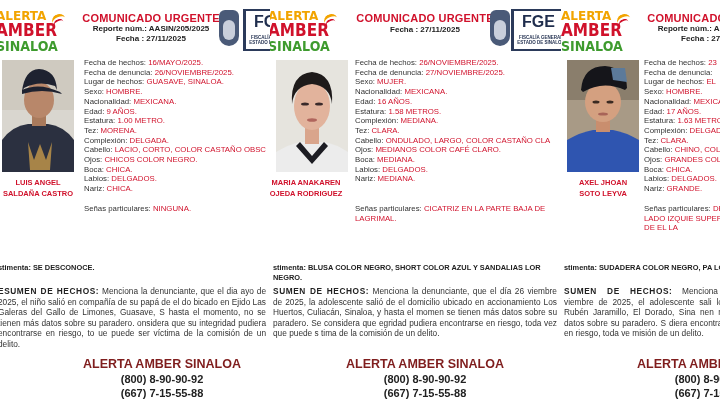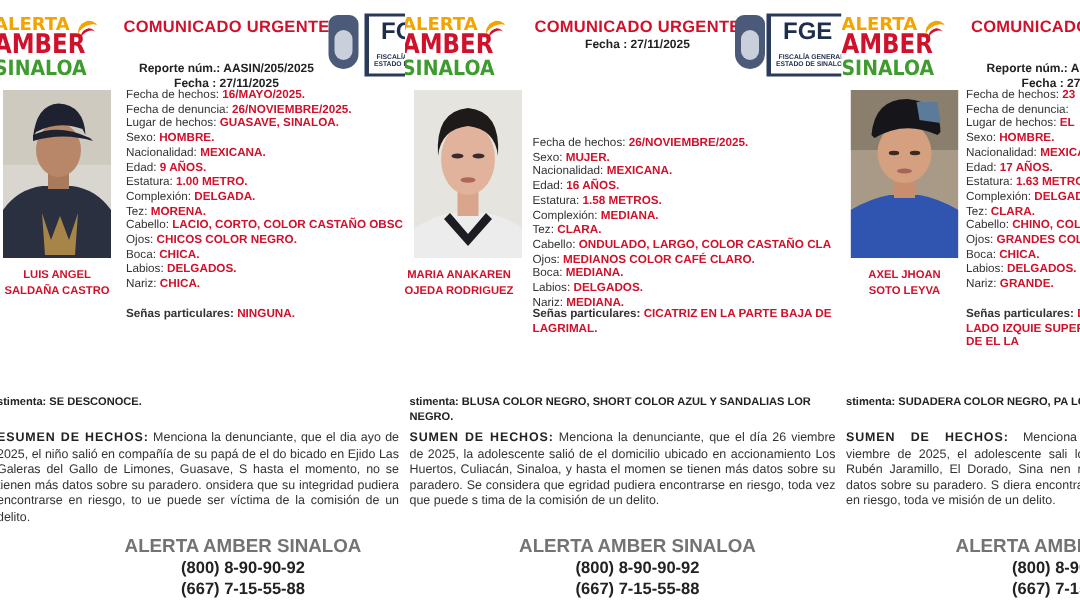--- a/index.html
+++ b/index.html
@@ -15,44 +15,44 @@
   .logo { position:absolute; top:8px; width:66px; height:46px; }
   .logo .l1, .logo .l2, .logo .l3 { position:absolute; left:0; font-family:"DejaVu Sans", sans-serif; font-weight:bold; line-height:1; }
   .logo .l1 { top:2px; font-size:12px; color:#f2a400; letter-spacing:0px; }
   .logo .l2 { top:13px; font-size:18px; color:#d0112b; transform:scaleX(0.85); transform-origin:left; }
   .logo .l3 { top:31px; font-size:14px; color:#3e9b2e; transform:scaleX(0.9); transform-origin:left; }
   .logo .swoosh { position:absolute; left:56px; top:6px; width:14px; height:10px; border-top:3px solid #f2a400; border-radius:50% 50% 0 0; transform:rotate(-25deg); }
   .logo .swoosh2 { position:absolute; left:58px; top:11px; width:10px; height:7px; border-top:2px solid #d0112b; border-radius:50% 50% 0 0; transform:rotate(-25deg); }
 
   .hdr { position:absolute; top:12px; text-align:center; width:150px; }
   .hdr .t1 { color:#d0112b; font-weight:bold; font-size:11px; letter-spacing:0.2px; }
-  .hdr .t2 { color:#222; font-size:8px; font-weight:bold; margin-top:17px; }
+  .hdr .t2 { color:#222; font-size:8px; font-weight:bold; margin-top:0; }
   .hdr .t3 { color:#222; font-size:8px; font-weight:bold; margin-top:1px; }
 
   .shield { position:absolute; top:10px; width:20px; height:36px; border-radius:6px 6px 10px 10px; background:#4a5a78; }
   .shield:after { content:""; position:absolute; left:4px; top:10px; width:12px; height:20px; border-radius:6px; background:#c9cfdb; }
   .fge { position:absolute; top:9px; width:54px; height:38px; border:2px solid #2b3a5a; border-left-width:3px; background:#fff; }
   .fge .fg { position:absolute; left:8px; top:2px; font-size:16px; font-weight:bold; color:#1f2d4d; }
   .fge .sub { position:absolute; left:2px; top:24px; font-size:4.5px; line-height:5px; color:#1f2d4d; font-weight:bold; width:50px; text-align:center; }
 
   .photo { position:absolute; top:60px; width:72px; height:112px; overflow:hidden; }
   .name { position:absolute; top:177px; width:80px; text-align:center; color:#d0112b; font-weight:bold; font-size:7.5px; line-height:11px; }
 
   .info { position:absolute; top:58px; font-size:7.8px; line-height:9.7px; color:#333; white-space:nowrap; }
   .info .row .lbl { color:#333;text-align:center; }
-  .info .row .val { color:#d0112b; font-weight:bold; }
-  .senas { position:absolute; top:204px; font-size:7.8px; line-height:9.7px; color:#333; font-weight:bold; }
+  .info .row .val { color:#d0112b; font-weight:normal; }
+  .senas { position:absolute; top:204px; font-size:7.8px; line-height:9.7px; color:#333; font-weight:normal; }
   .senas .val { color:#d0112b; }
 
   .vest { position:absolute; top:263px; font-size:7.4px; line-height:9.5px; color:#222; font-weight:bold; white-space:normal; }
   .resumen { position:absolute; top:286px; font-size:8.3px; line-height:10.5px; color:#333; text-align:justify; }
   .resumen b { color:#222; letter-spacing:0.6px; }
 
   .footer { position:absolute; top:357px; width:220px; text-align:center; }
-  .footer .ft { color:#737373; font-weight:bold; font-size:12.5px; line-height:15px; }
+  .footer .ft { color:#7f1d1d; font-weight:bold; font-size:12.5px; line-height:15px; }
   .footer .ph { color:#222; font-weight:bold; font-size:11px; line-height:14px; }
 </style>
 </head>
 <body>
 
 <div class="panel p1">
   <div class="logo" style="left:8px;">
     <span class="l1">ALERTA</span>
     <span class="l2">AMBER</span>
     <span class="l3">SINALOA</span>
@@ -88,22 +88,22 @@
   </div>
 
   <div class="info" style="left:96px;">
     <div class="row"><span class="lbl">Fecha de hechos: </span><span class="val">16/MAYO/2025.</span></div>
     <div class="row"><span class="lbl">Fecha de denuncia: </span><span class="val">26/NOVIEMBRE/2025.</span></div>
     <div class="row"><span class="lbl">Lugar de hechos: </span><span class="val">GUASAVE, SINALOA.</span></div>
     <div class="row"><span class="lbl">Sexo: </span><span class="val">HOMBRE.</span></div>
     <div class="row"><span class="lbl">Nacionalidad: </span><span class="val">MEXICANA.</span></div>
     <div class="row"><span class="lbl">Edad: </span><span class="val">9 AÑOS.</span></div>
     <div class="row"><span class="lbl">Estatura: </span><span class="val">1.00 METRO.</span></div>
+    <div class="row"><span class="lbl">Tez: </span><span class="val">MORENA.</span></div>
     <div class="row"><span class="lbl">Complexión: </span><span class="val">DELGADA.</span></div>
-    <div class="row"><span class="lbl">Tez: </span><span class="val">MORENA.</span></div>
     <div class="row"><span class="lbl">Cabello: </span><span class="val">LACIO, CORTO, COLOR CASTAÑO OBSC</span></div>
     <div class="row"><span class="lbl">Ojos: </span><span class="val">CHICOS COLOR NEGRO.</span></div>
     <div class="row"><span class="lbl">Boca: </span><span class="val">CHICA.</span></div>
     <div class="row"><span class="lbl">Labios: </span><span class="val">DELGADOS.</span></div>
     <div class="row"><span class="lbl">Nariz: </span><span class="val">CHICA.</span></div>
   </div>
   <div class="senas" style="left:96px; width:180px;">
     <span>Señas particulares: </span><span class="val">NINGUNA.</span>
   </div>
 
@@ -147,22 +147,23 @@
       <ellipse cx="29" cy="44" rx="4" ry="1.6" fill="#3a2a2a"></ellipse>
       <ellipse cx="43" cy="44" rx="4" ry="1.6" fill="#3a2a2a"></ellipse>
       <ellipse cx="36" cy="60" rx="5" ry="1.8" fill="#b0655c"></ellipse>
     </svg>
   </div>
   <div class="name" style="left:-10px; width:92px;">
     <div>MARIA ANAKAREN</div>
     <div>OJEDA RODRIGUEZ</div>
   </div>
 
-  <div class="info" style="left:85px;margin-top:32px;">
+  <div class="info" style="left:85px;">
     <div class="row"><span class="lbl">Fecha de hechos: </span><span class="val">26/NOVIEMBRE/2025.</span></div>
+    <div class="row"><span class="lbl">Fecha de denuncia: </span><span class="val">27/NOVIEMBRE/2025.</span></div>
     <div class="row"><span class="lbl">Sexo: </span><span class="val">MUJER.</span></div>
     <div class="row"><span class="lbl">Nacionalidad: </span><span class="val">MEXICANA.</span></div>
     <div class="row"><span class="lbl">Edad: </span><span class="val">16 AÑOS.</span></div>
     <div class="row"><span class="lbl">Estatura: </span><span class="val">1.58 METROS.</span></div>
     <div class="row"><span class="lbl">Complexión: </span><span class="val">MEDIANA.</span></div>
     <div class="row"><span class="lbl">Tez: </span><span class="val">CLARA.</span></div>
     <div class="row"><span class="lbl">Cabello: </span><span class="val">ONDULADO, LARGO, COLOR CASTAÑO CLA</span></div>
     <div class="row"><span class="lbl">Ojos: </span><span class="val">MEDIANOS COLOR CAFÉ CLARO.</span></div>
     <div class="row"><span class="lbl">Boca: </span><span class="val">MEDIANA.</span></div>
     <div class="row"><span class="lbl">Labios: </span><span class="val">DELGADOS.</span></div>

